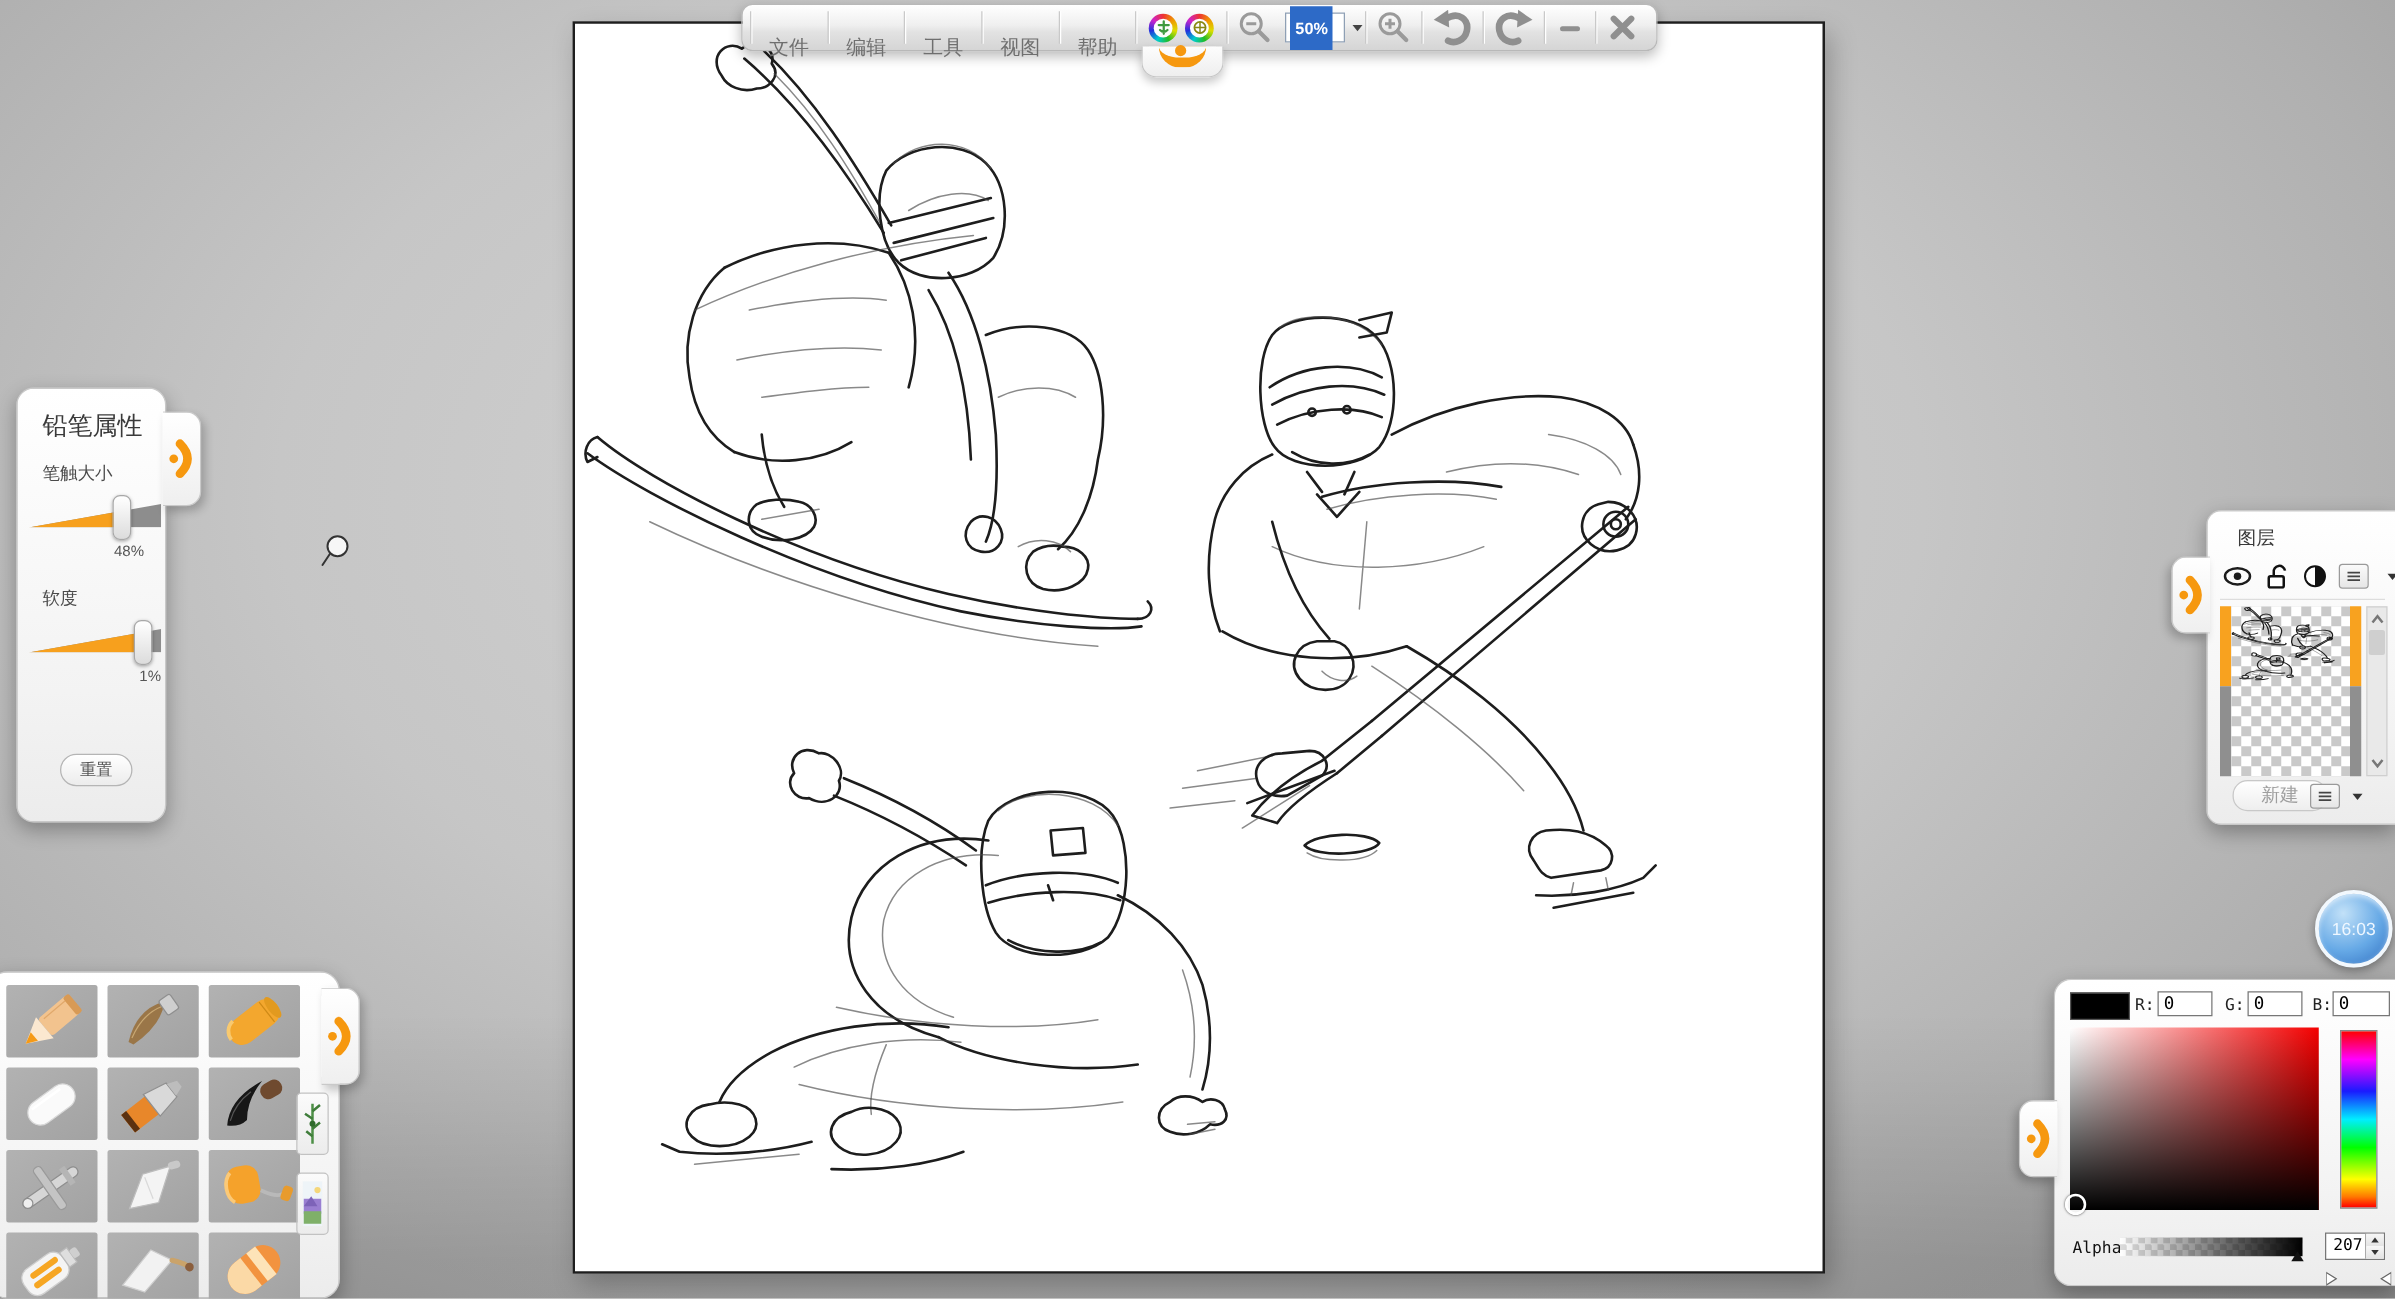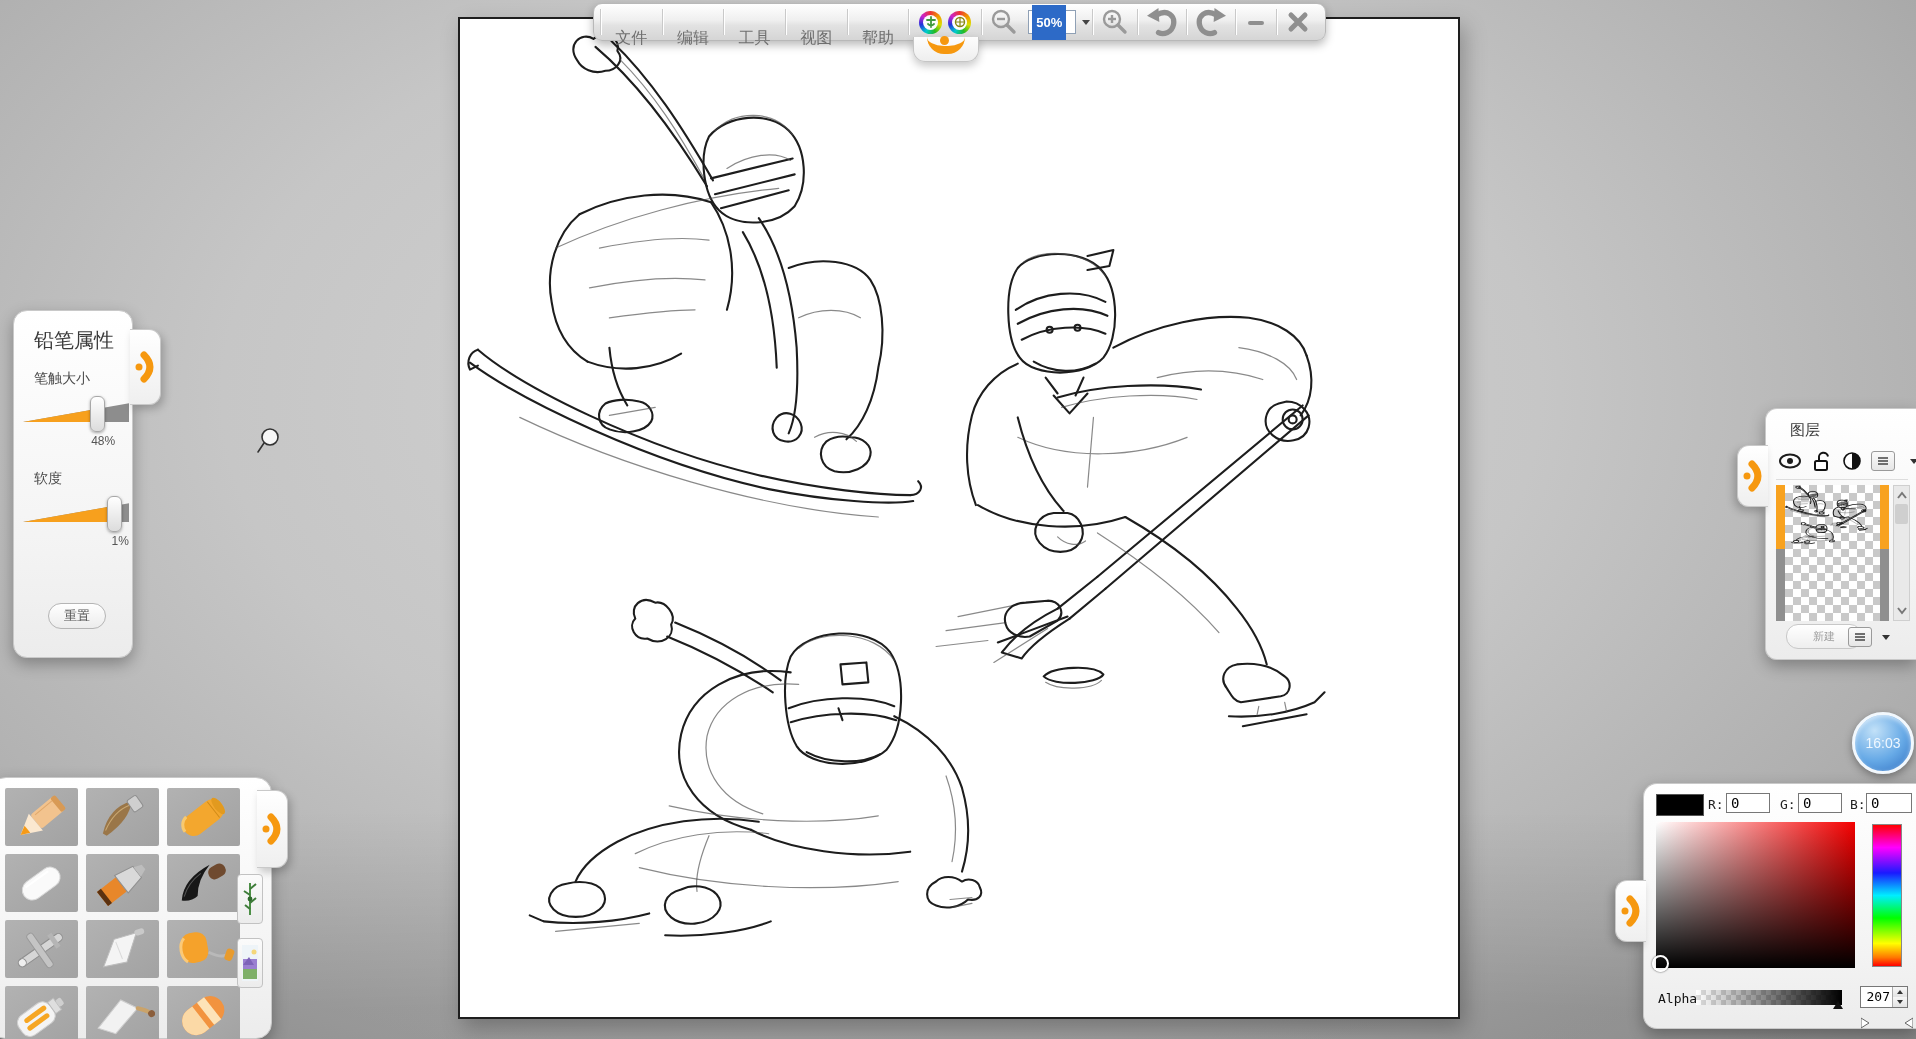--- a/index.html
+++ b/index.html
@@ -80,21 +80,21 @@
   .lbar.active{background:#f8a21f;}
   .lbar.idle{background:#8f8f8f;}
   .checker{background:repeating-conic-gradient(#c9c9c9 0% 25%, #ffffff 0% 50%);background-size:16px 16px;}
   .thumb{flex:1;position:relative;overflow:hidden;}
   .thumb-svg{position:absolute;inset:0;--sw:11px;--swl:7px;}
   .lscroll{position:absolute;right:6px;top:76px;width:17px;height:136px;background:#e9e9e9;border:1px solid #cfcfcf;
     box-sizing:border-box;display:flex;flex-direction:column;align-items:center;}
   .lscroll .sc-btn{width:100%;height:18px;display:flex;align-items:center;justify-content:center;}
   .lscroll .sc-thumb{width:13px;height:20px;background:#cfcfcf;border-radius:2px;}
   .new-btn{position:absolute;left:20px;bottom:10px;width:74px;height:23px;border-radius:12px;border:1px solid #c8c8c8;
-    background:linear-gradient(#ffffff,#eeeeee);color:#9f9f9f;font-size:11px;display:flex;align-items:center;justify-content:center;}
+    background:linear-gradient(#ffffff,#eeeeee);color:#9f9f9f;font-size:15px;display:flex;align-items:center;justify-content:center;}
   .lp-menu{position:absolute;right:26px;bottom:12px;display:flex;align-items:center;gap:4px;}
   
   .color-panel{left:1643px;top:783px;width:273px;height:246px;border-radius:14px 0 0 14px;border-right:none;}
   .mono{font-family:"DejaVu Sans Mono",monospace;}
   .swatch{position:absolute;left:12px;top:10px;width:46px;height:20px;border:1px solid #555;}
   .rgb-label{position:absolute;top:13px;font-size:13px;color:#222;}
   .rgb-input{position:absolute;top:9px;width:44px;height:20px;border:1px solid #777;background:#fff;font-size:14px;
     padding-left:4px;box-sizing:border-box;line-height:19px;}
   .sv-square{position:absolute;left:12px;top:38px;width:199px;height:146px;
     background:linear-gradient(to top,#000,rgba(0,0,0,0)),linear-gradient(to right,#fff,#f40000);}

